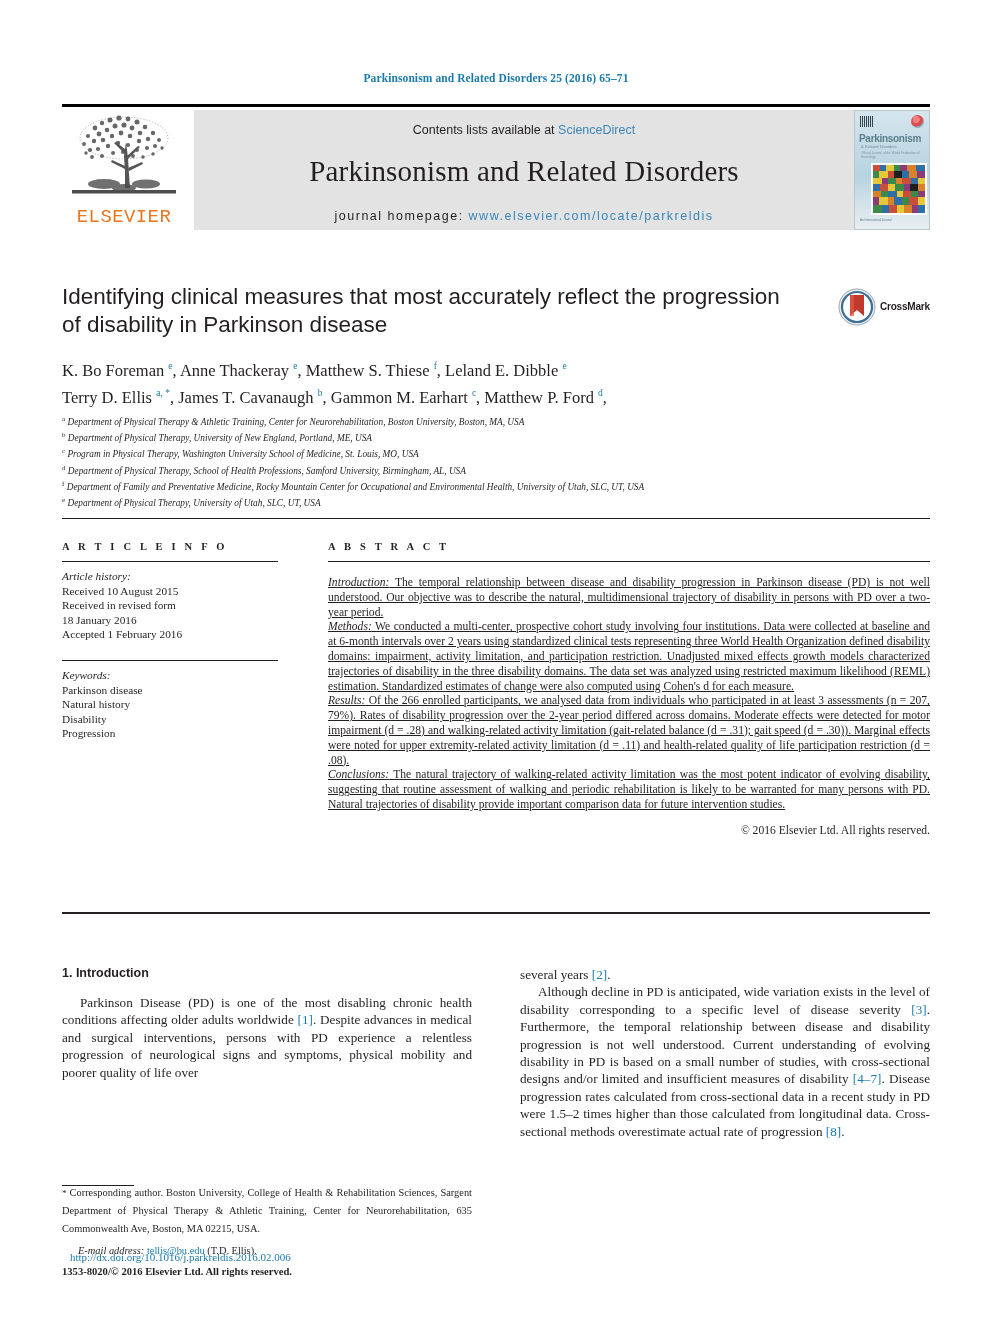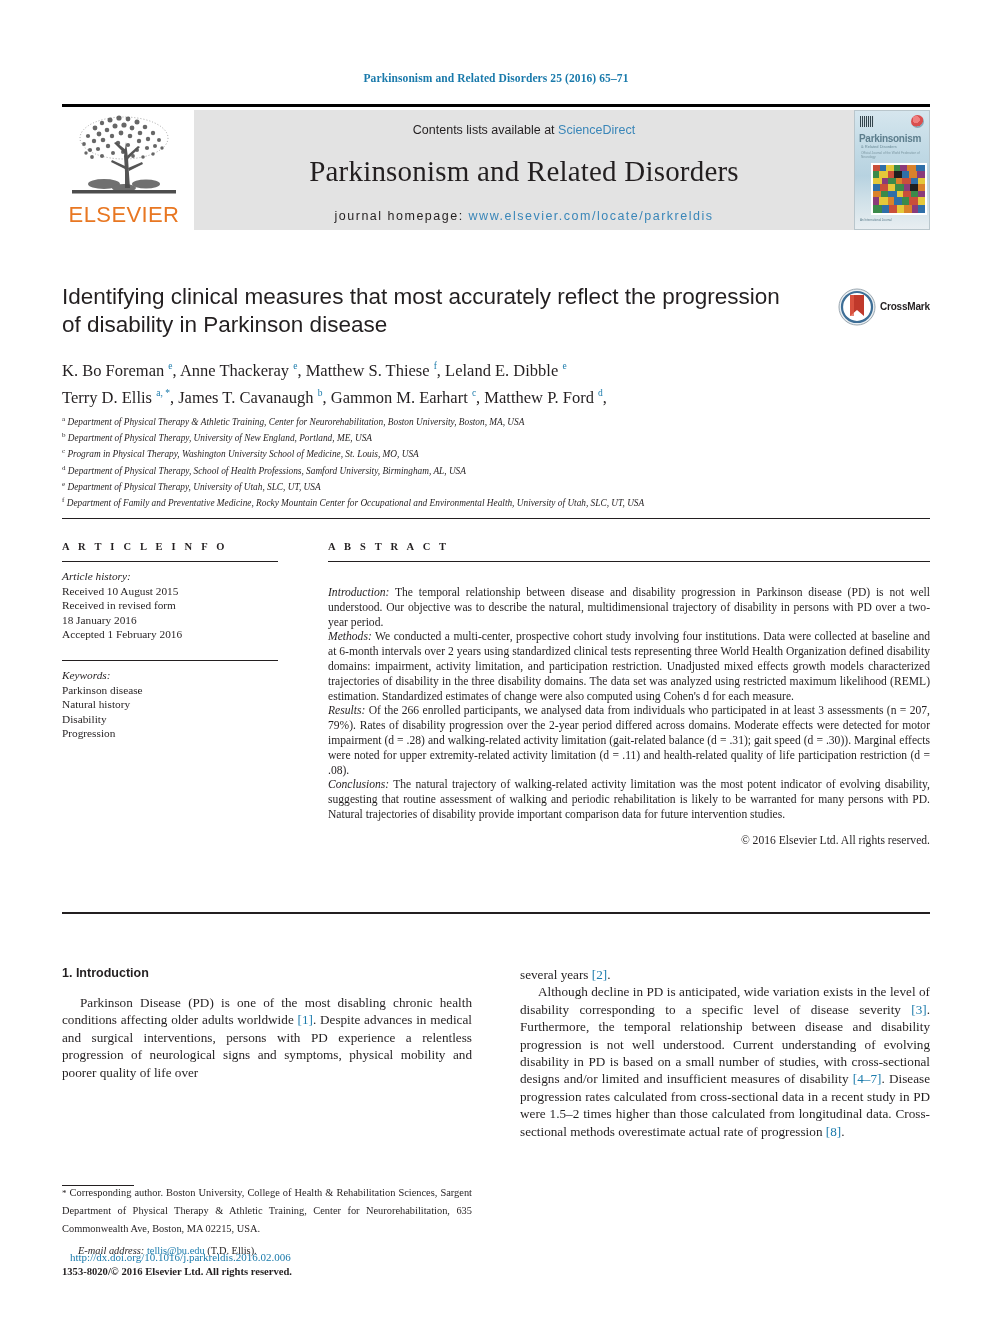--- a/index.html
+++ b/index.html
@@ -56,22 +56,22 @@
     width: 124px;
     height: 120px;
   }
   .tree-svg { position:absolute; top:2px; left:6px; }
   .elsevier-word {
     position: absolute;
     bottom: 2px;
     left: 0;
     width: 124px;
     text-align: center;
-    font-family: Liberation Sans, sans-serif;
-    font-size: 22px;
+    font-family: Liberation Mono, monospace;
+    font-size: 19px;
     letter-spacing: 0.4px;
     color: #e87722;
   }
   .mast-center {
     position: absolute;
     top: 6px;
     left: 132px;
     width: 660px;
     height: 120px;
     background: #e3e3e3;
@@ -248,26 +248,27 @@
     line-height: 14.6px;
     color: #231f20;
   }
   .info-body .ital { font-style: italic; font-weight: normal; }
   .info-kw-rule {
     height: 1px;
     background: #231f20;
     margin-top: 18px;
   }
   .abstract-body {
-    margin-top: 24px;
+    margin-top: 14px;
     font-family: "Liberation Serif", serif;
     font-size: 11.6px;
     line-height: 14.8px;
     text-align: justify;
     color: #231f20;
+    text-decoration: underline;
   }
   .abstract-body p { margin: 0; }
   .abstract-body .lead { font-style: italic; }
   .copyright {
     margin-top: 11px;
     text-align: right;
     font-family: "Liberation Serif", serif;
     font-size: 11.6px;
     color: #231f20;
   }
@@ -515,22 +516,22 @@
       <path d="M12 7 L16 7 L16 28 L12 28 Z" fill="#e05a46" opacity="0.75"></path>
     </svg>
     <div class="cm-text">CrossMark</div>
   </div>
 
   <div class="affiliations">
     <div><sup>a</sup> <span>Department of Physical Therapy &amp; Athletic Training, Center for Neurorehabilitation, Boston University, Boston, MA, USA</span></div>
     <div><sup>b</sup> <span>Department of Physical Therapy, University of New England, Portland, ME, USA</span></div>
     <div><sup>c</sup> <span>Program in Physical Therapy, Washington University School of Medicine, St. Louis, MO, USA</span></div>
     <div><sup>d</sup> <span>Department of Physical Therapy, School of Health Professions, Samford University, Birmingham, AL, USA</span></div>
+    <div><sup>f</sup> <span>Department of Family and Preventative Medicine, Rocky Mountain Center for Occupational and Environmental Health, University of Utah, SLC, UT, USA</span></div>
     <div><sup>e</sup> <span>Department of Physical Therapy, University of Utah, SLC, UT, USA</span></div>
-    <div><sup>f</sup> <span>Department of Family and Preventative Medicine, Rocky Mountain Center for Occupational and Environmental Health, University of Utah, SLC, UT, USA</span></div>
   </div>
 
   <div class="rule-top-abstract"></div>
 
   <div class="info-col">
     <div class="sec-head">A R T I C L E   I N F O</div>
     <div class="thin-rule"></div>
     <div class="info-body">
       <div class="ital">Article history:</div>
       <div>Received 10 August 2015</div>

